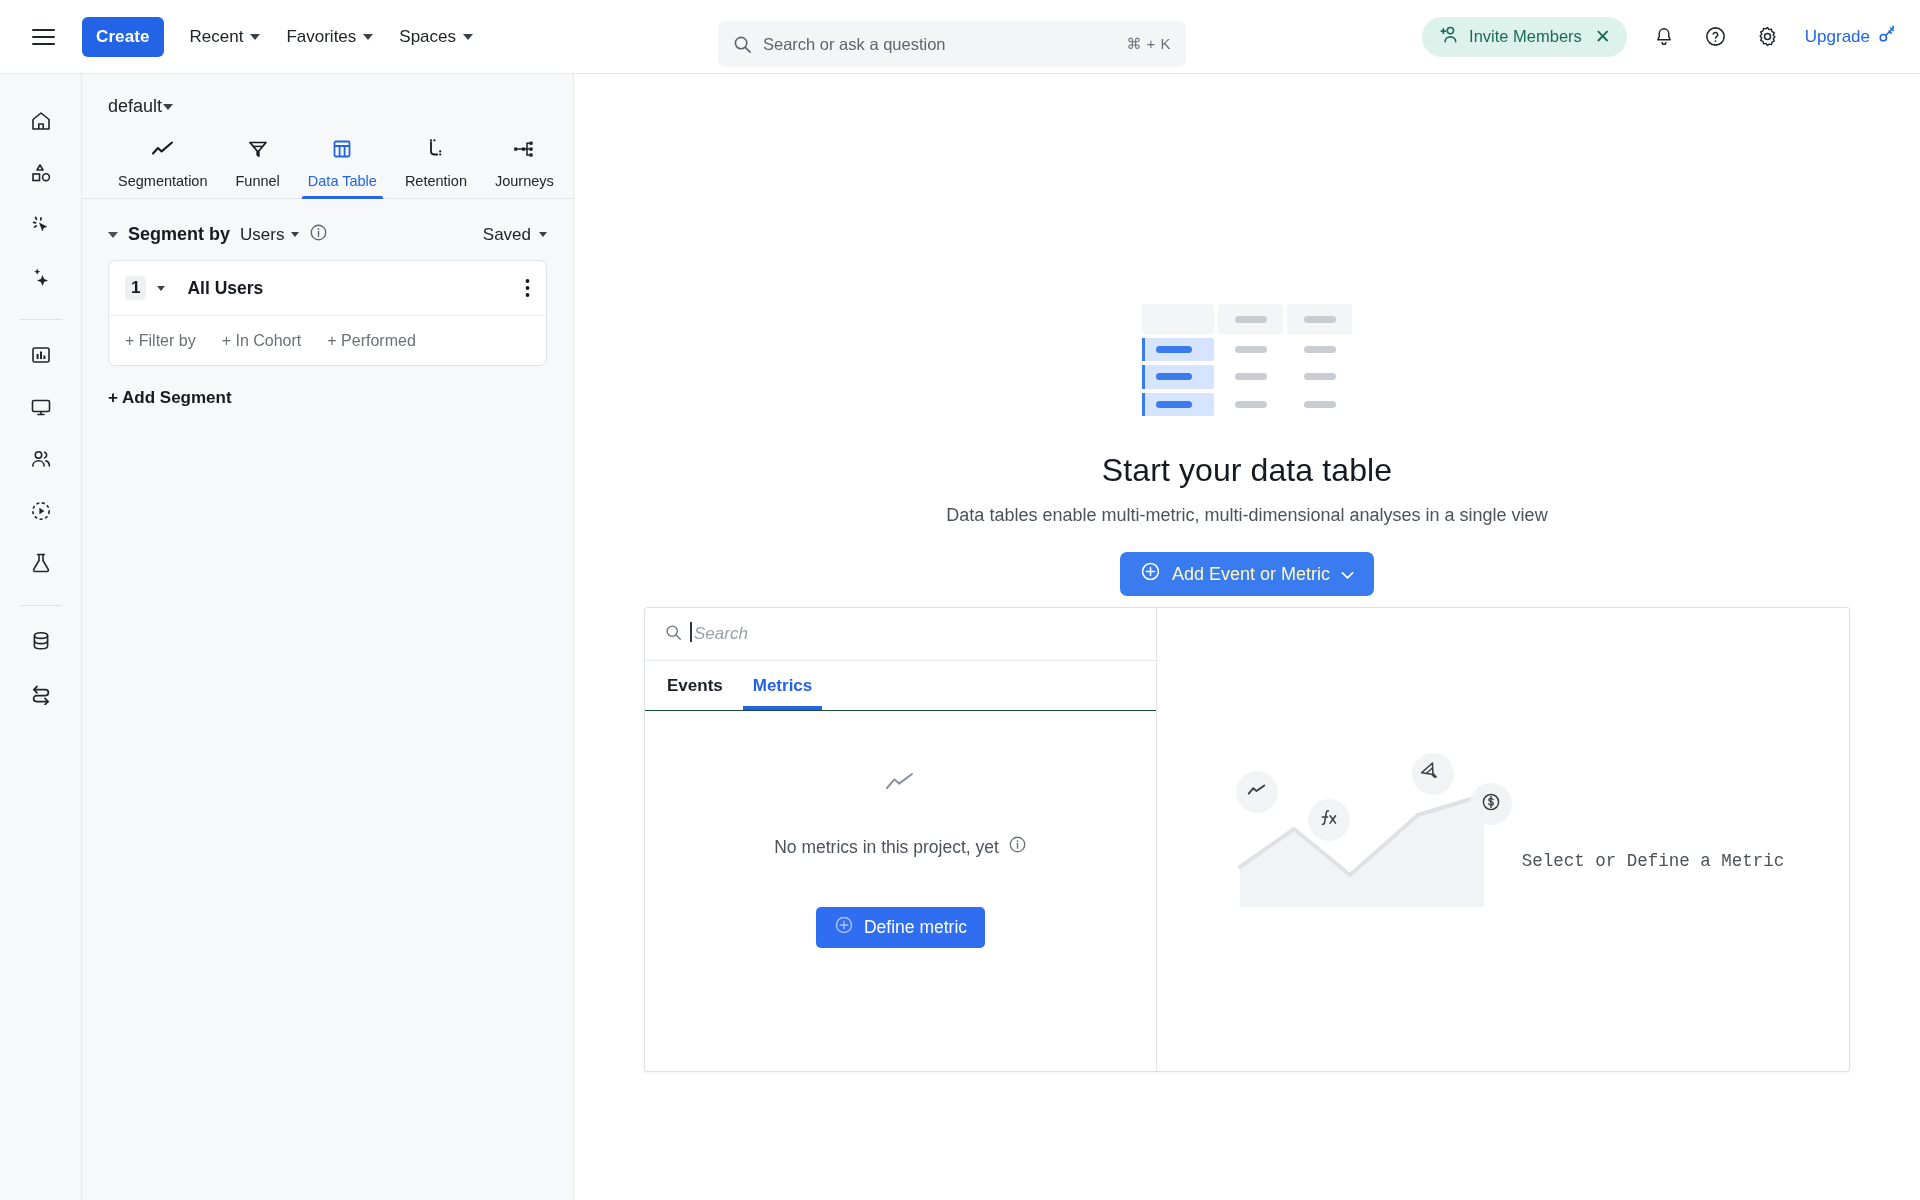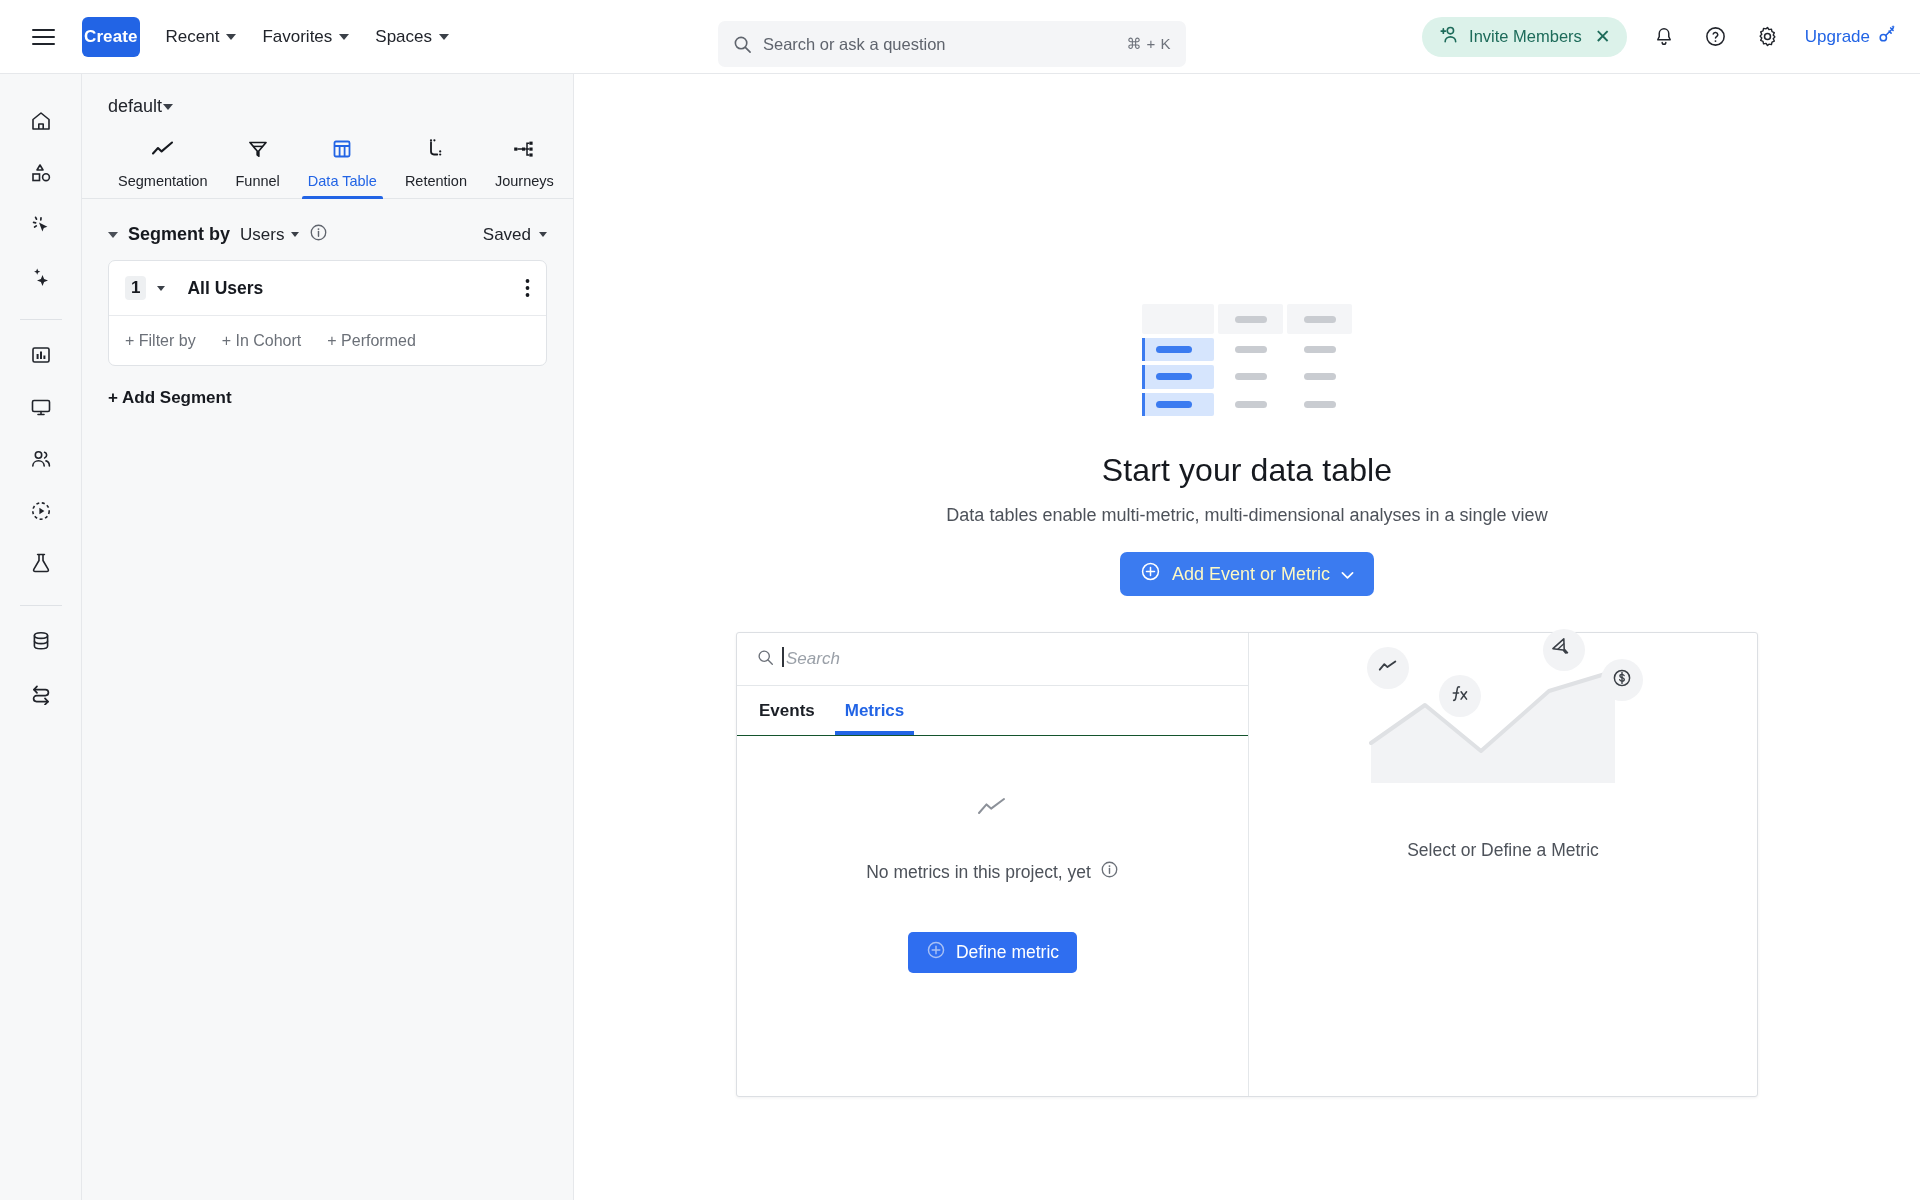--- a/index.html
+++ b/index.html
@@ -22,21 +22,21 @@
     position: relative;
   }
   .hamburger { width: 34px; height: 34px; display:flex; flex-direction:column; justify-content:center; align-items:center; gap:5px; cursor:pointer; }
   .hamburger span { display:block; width:23px; height:2px; background:#20242b; border-radius:2px; }
 
   .create-btn {
     margin-left: 22px;
     background: #2264e5; color:#fff;
     font-size: 17px; font-weight: 600;
     border:none; border-radius:6px;
-    padding: 10px 2px; cursor:pointer;
+    padding: 10px 14px; cursor:pointer;
     letter-spacing: .1px;
   }
   .navitem {
     margin-left: 26px; font-size: 17px; color:#21242b;
     display:flex; align-items:center; gap:7px; cursor:pointer;
   }
   .chev { width:0; height:0; border-left:5px solid transparent; border-right:5px solid transparent; border-top:6px solid #3b4048; display:inline-block; }
   .chev.sm { border-left-width:4.5px; border-right-width:4.5px; border-top-width:5.5px; }
 
   .searchwrap {
@@ -121,40 +121,40 @@
 
   .m-title { font-size:32px; font-weight:400; color:#16191f; margin-top: 36px; letter-spacing:.1px; }
   .m-sub { font-size:18px; color:#4d525a; margin-top: 16px; }
   .add-btn {
     margin-top: 26px; background:#3b7bf0; color:#fef9c3; border:none; border-radius:7px;
     height:44px; padding: 0 20px; font-size:18px; display:flex; align-items:center; gap:11px; cursor:pointer;
   }
 
   
   .panel {
-    margin-top: 36px; width: 1022px; height: 465px;
+    margin-top: 11px; width: 1206px; height: 465px;
     background:#fff; border:1px solid #dcdfe3; border-radius:3px;
     box-shadow: 0 1px 3px rgba(20,25,35,.06);
     display:flex;
   }
   .panel-left { width: 512px; flex:0 0 512px; border-right:1px solid #e4e7ea; display:flex; flex-direction:column; }
   .p-search { height:53px; border-bottom:1px solid #e4e7ea; display:flex; align-items:center; padding: 0 20px; gap:12px; }
   .p-search .ph { font-size:17px; color:#9aa0a8; font-style:italic; position:relative; }
   .p-search .ph:before { content:""; position:absolute; left:-4px; top:-2px; width:1.5px; height:20px; background:#30343b; }
   .p-tabs { height:50px; border-bottom:1px solid #14532d; display:flex; align-items:stretch; padding-left: 20px; gap: 26px; }
   .p-tab { display:flex; align-items:center; font-size:17px; color:#1b1f26; font-weight:600; position:relative; cursor:pointer; padding: 0 2px; }
   .p-tab.active { color:#2264e5; }
   .p-tab.active:after { content:""; position:absolute; left:-8px; right:-8px; bottom:0; height:4px; background:#2264e5; }
   .p-body { flex:1; display:flex; flex-direction:column; align-items:center; padding-top: 60px; }
   .p-empty-icon { margin-bottom: 38px; }
   .p-empty-t { font-size:17.5px; color:#4d525a; display:flex; align-items:center; gap:9px; }
   .p-empty-d { font-size:17px; color:#4d525a; text-align:center; line-height:1.5; margin-top: 24px; width: 400px; }
   .define-btn { margin-top: 48px; background:#2f6ef0; color:#fff; border:none; border-radius:5px; height:41px; padding:0 18px; font-size:17.5px; display:flex; align-items:center; gap:10px; cursor:pointer; }
 
-  .panel-right { flex:1; display:flex; flex-direction:column; align-items:center; justify-content:flex-start; }
+  .panel-right { flex:1; display:flex; flex-direction:row; align-items:center; justify-content:center;font-family:Liberation Mono, monospace; }
   .pr-illus { position:relative; width: 300px; height: 165px; }
   .pr-badge { position:absolute; width:42px; height:42px; border-radius:50%; background:#f2f3f5; display:flex; align-items:center; justify-content:center; }
   .pr-text { font-size:17.5px; color:#4d525a; margin-top: 42px; }
 </style>
 </head>
 <body>
 
 <div class="app">
 
   <div class="topbar">

